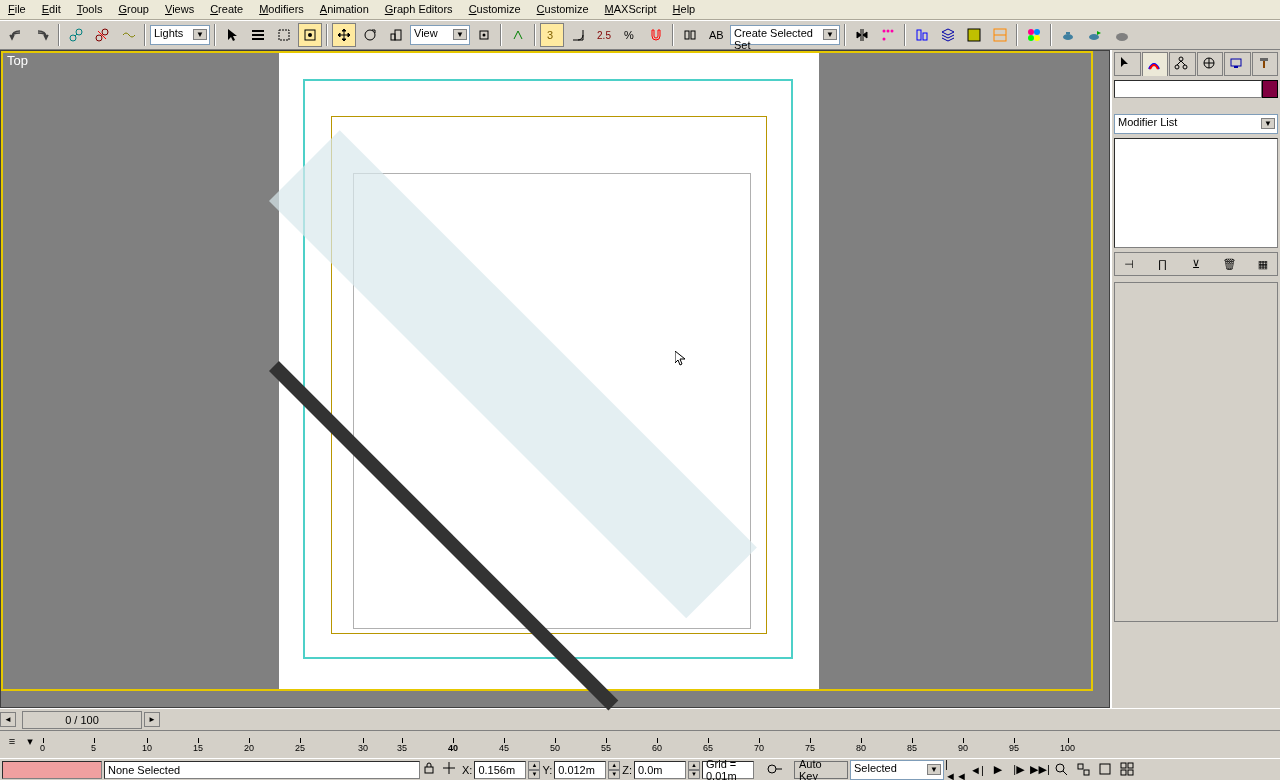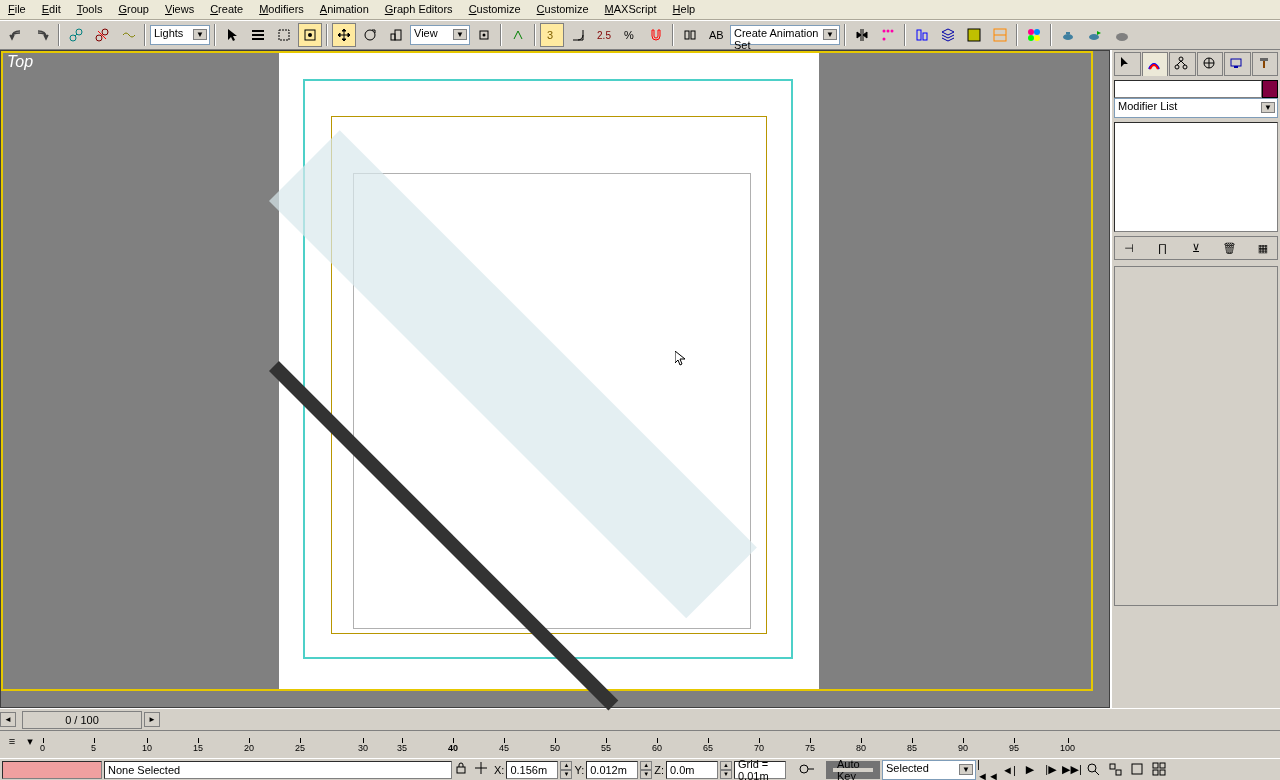--- a/index.html
+++ b/index.html
@@ -8,51 +8,51 @@
 .menubar span { padding:3px 8px; cursor:default; }
 .menubar span:first-letter { text-decoration:underline; }
 .toolbar { background:#d4d0c8; border-top:1px solid #fff; border-bottom:1px solid #808080; height:30px; display:flex; align-items:center; padding:2px 4px; gap:2px; }
 .tbtn { width:24px; height:24px; border:1px solid #d4d0c8; display:flex; align-items:center; justify-content:center; cursor:pointer; position:relative; }
 .tbtn.active { background:#ffeaa0; border:1px solid #808080; }
 .sep { width:2px; height:22px; border-left:1px solid #808080; border-right:1px solid #fff; margin:0 2px; }
 .dropdown { height:20px; background:#fff; border:1px solid #7f9db9; padding:1px 16px 1px 3px; position:relative; min-width:60px; }
 .dropdown::after { content:"▼"; position:absolute; right:2px; top:3px; font-size:8px; background:#d4d0c8; border:1px solid #808080; padding:0 2px; }
 .main { display:flex; height:658px; }
 .viewport-area { flex:1; background:#808080; position:relative; border:1px solid #404040; }
-.viewport-label { position:absolute; top:2px; left:6px; color:#fff; font-size:16px;font-style:italic; }
+.viewport-label { position:absolute; top:2px; left:6px; color:#fff; font-size:13px; }
 .canvas { position:absolute; top:0; left:278px; width:540px; height:640px; background:#fff; }
 .safe1 { position:absolute; border:2px solid #e6c800; }
 .safe2 { position:absolute; border:1px solid #b89600; }
 .safe3 { position:absolute; border:2px solid #4dd0c8; }
 .safe4 { position:absolute; border:1px solid #b0b0b0; }
 .diag { position:absolute; background:#333; transform-origin:top left; }
 .diag-light { position:absolute; background:#d8e8ec; transform-origin:top left; opacity:0.7; }
 .sb-btn { width:16px; height:15px; background:#d4d0c8; border:1px solid #808080; display:flex; align-items:center; justify-content:center; font-size:8px; }
 .cmdpanel { width:170px; background:#d4d0c8; border-left:2px solid #fff; padding:2px; }
 .panel-tabs { display:flex; height:24px; gap:1px; }
 .panel-tab { flex:1; border:1px solid #808080; background:#d4d0c8; display:flex; align-items:center; justify-content:center; font-size:13px; }
 .panel-tab.active { background:#ece9d8; border-bottom:none; }
 .namefield { display:flex; margin-top:4px; }
 .namefield input { flex:1; height:18px; border:1px inset #808080; padding:1px 2px; }
 .colorswatch { width:18px; height:18px; background:#800040; border:1px solid #000; }
-.modlist { margin-top:0; }
+.modlist { margin-top:16px; }
 .modstack { margin-top:4px; height:110px; background:#fff; border:1px inset #808080; }
 .modbtns { display:flex; gap:2px; margin-top:4px; justify-content:space-between; padding:2px 4px; border:1px solid #808080; }
 .modbtn { width:20px; height:18px; border:1px solid #d4d0c8; display:flex; align-items:center; justify-content:center; }
 .timeslider { height:22px; background:#d4d0c8; border-top:1px solid #fff; display:flex; align-items:center; }
 .slider-handle { width:120px; height:18px; background:#d4d0c8; border:1px solid #808080; margin-left:6px; text-align:center; padding-top:2px; }
 .trackbar { height:28px; background:#d4d0c8; border-top:1px solid #808080; position:relative; }
 .ruler { height:22px; position:relative; margin-left:40px; }
 .tick { position:absolute; bottom:0; font-size:9px; }
 .tick::before { content:""; position:absolute; left:50%; top:-5px; width:1px; height:5px; background:#000; }
 .statusbar { display:flex; height:22px; background:#d4d0c8; border-top:1px solid #fff; align-items:center; gap:2px; padding:0 2px; }
 .sfield { height:18px; background:#fff; border:1px inset #808080; padding:1px 3px; display:flex; align-items:center; }
 .spinner { width:12px; height:18px; display:flex; flex-direction:column; }
 .spinner div { height:9px; background:#d4d0c8; border:1px solid #808080; font-size:6px; text-align:center; line-height:6px; }
-.sbtn { height:18px; padding:1px 4px; border:7px solid #737373; background:#d4d0c8; display:flex; align-items:center; }
+.sbtn { height:18px; padding:1px 4px; border:1px solid #737373; background:#d4d0c8; display:flex; align-items:center; }
 .playback { display:flex; gap:1px; }
 .playback .tbtn { width:20px; height:18px; }
 svg { width:16px; height:16px; }
 .cursor-icon { position:absolute; }
 </style>
 </head>
 <body>
 
 <div class="menubar">
   <span>File</span>
@@ -188,21 +188,21 @@
       <svg>
         <rect x="3" y="4" width="4" height="8" fill="none" stroke="#000"></rect>
         <rect x="9" y="4" width="4" height="8" fill="none" stroke="#000"></rect>
       </svg>
     </div>
   <div class="tbtn">
       <svg>
         <text x="1" y="12" font-size="7" fill="#000">ABC</text>
       </svg>
     </div>
-  <div class="dropdown" style="width:110px">Create Animation Set</div>
+  <div class="dropdown" style="width:110px">Create Selected Set</div>
   <div class="sep"></div>
   <div class="tbtn">
       <svg>
         <path d="M7 2 L7 14 M9 2 L9 14 M3 5 L7 8 L3 11 Z M13 5 L9 8 L13 11 Z" fill="#000" stroke="#000"></path>
       </svg>
     </div>
   <div class="tbtn">
       <svg>
         <circle cx="4" cy="4" r="1.5" fill="#f0a"></circle>
         <circle cx="8" cy="4" r="1.5" fill="#f0a"></circle>
@@ -372,21 +372,21 @@
       <div class="tick" style="left: 816px;">80</div>
       <div class="tick" style="left: 867px;">85</div>
       <div class="tick" style="left: 918px; margin-top: 6px;">90</div>
       <div class="tick" style="left: 969px;">95</div>
       <div class="tick" style="left: 1020px;">100</div>
     </div>
 </div>
 
 <div class="statusbar">
   <div style="width:100px;height:18px;border:1px inset #808080;background:#f0a0a0"></div>
-  <div class="sfield" style="width:348px">None Selected</div>
+  <div class="sfield" style="width:316px">None Selected</div>
   <div class="tbtn" style="width:18px;height:18px">
       <svg width="12" height="12">
         <rect x="2" y="5" width="8" height="6" fill="none" stroke="#000"></rect>
         <path d="M4 5 L4 3 Q4 1 6 1 Q8 1 8 3 L8 5" fill="none" stroke="#000"></path>
       </svg>
     </div>
   <div class="tbtn" style="width:18px;height:18px">
       <svg width="12" height="12">
         <line x1="6" y1="0" x2="6" y2="12" stroke="#000"></line>
         <line x1="0" y1="6" x2="12" y2="6" stroke="#000"></line>

